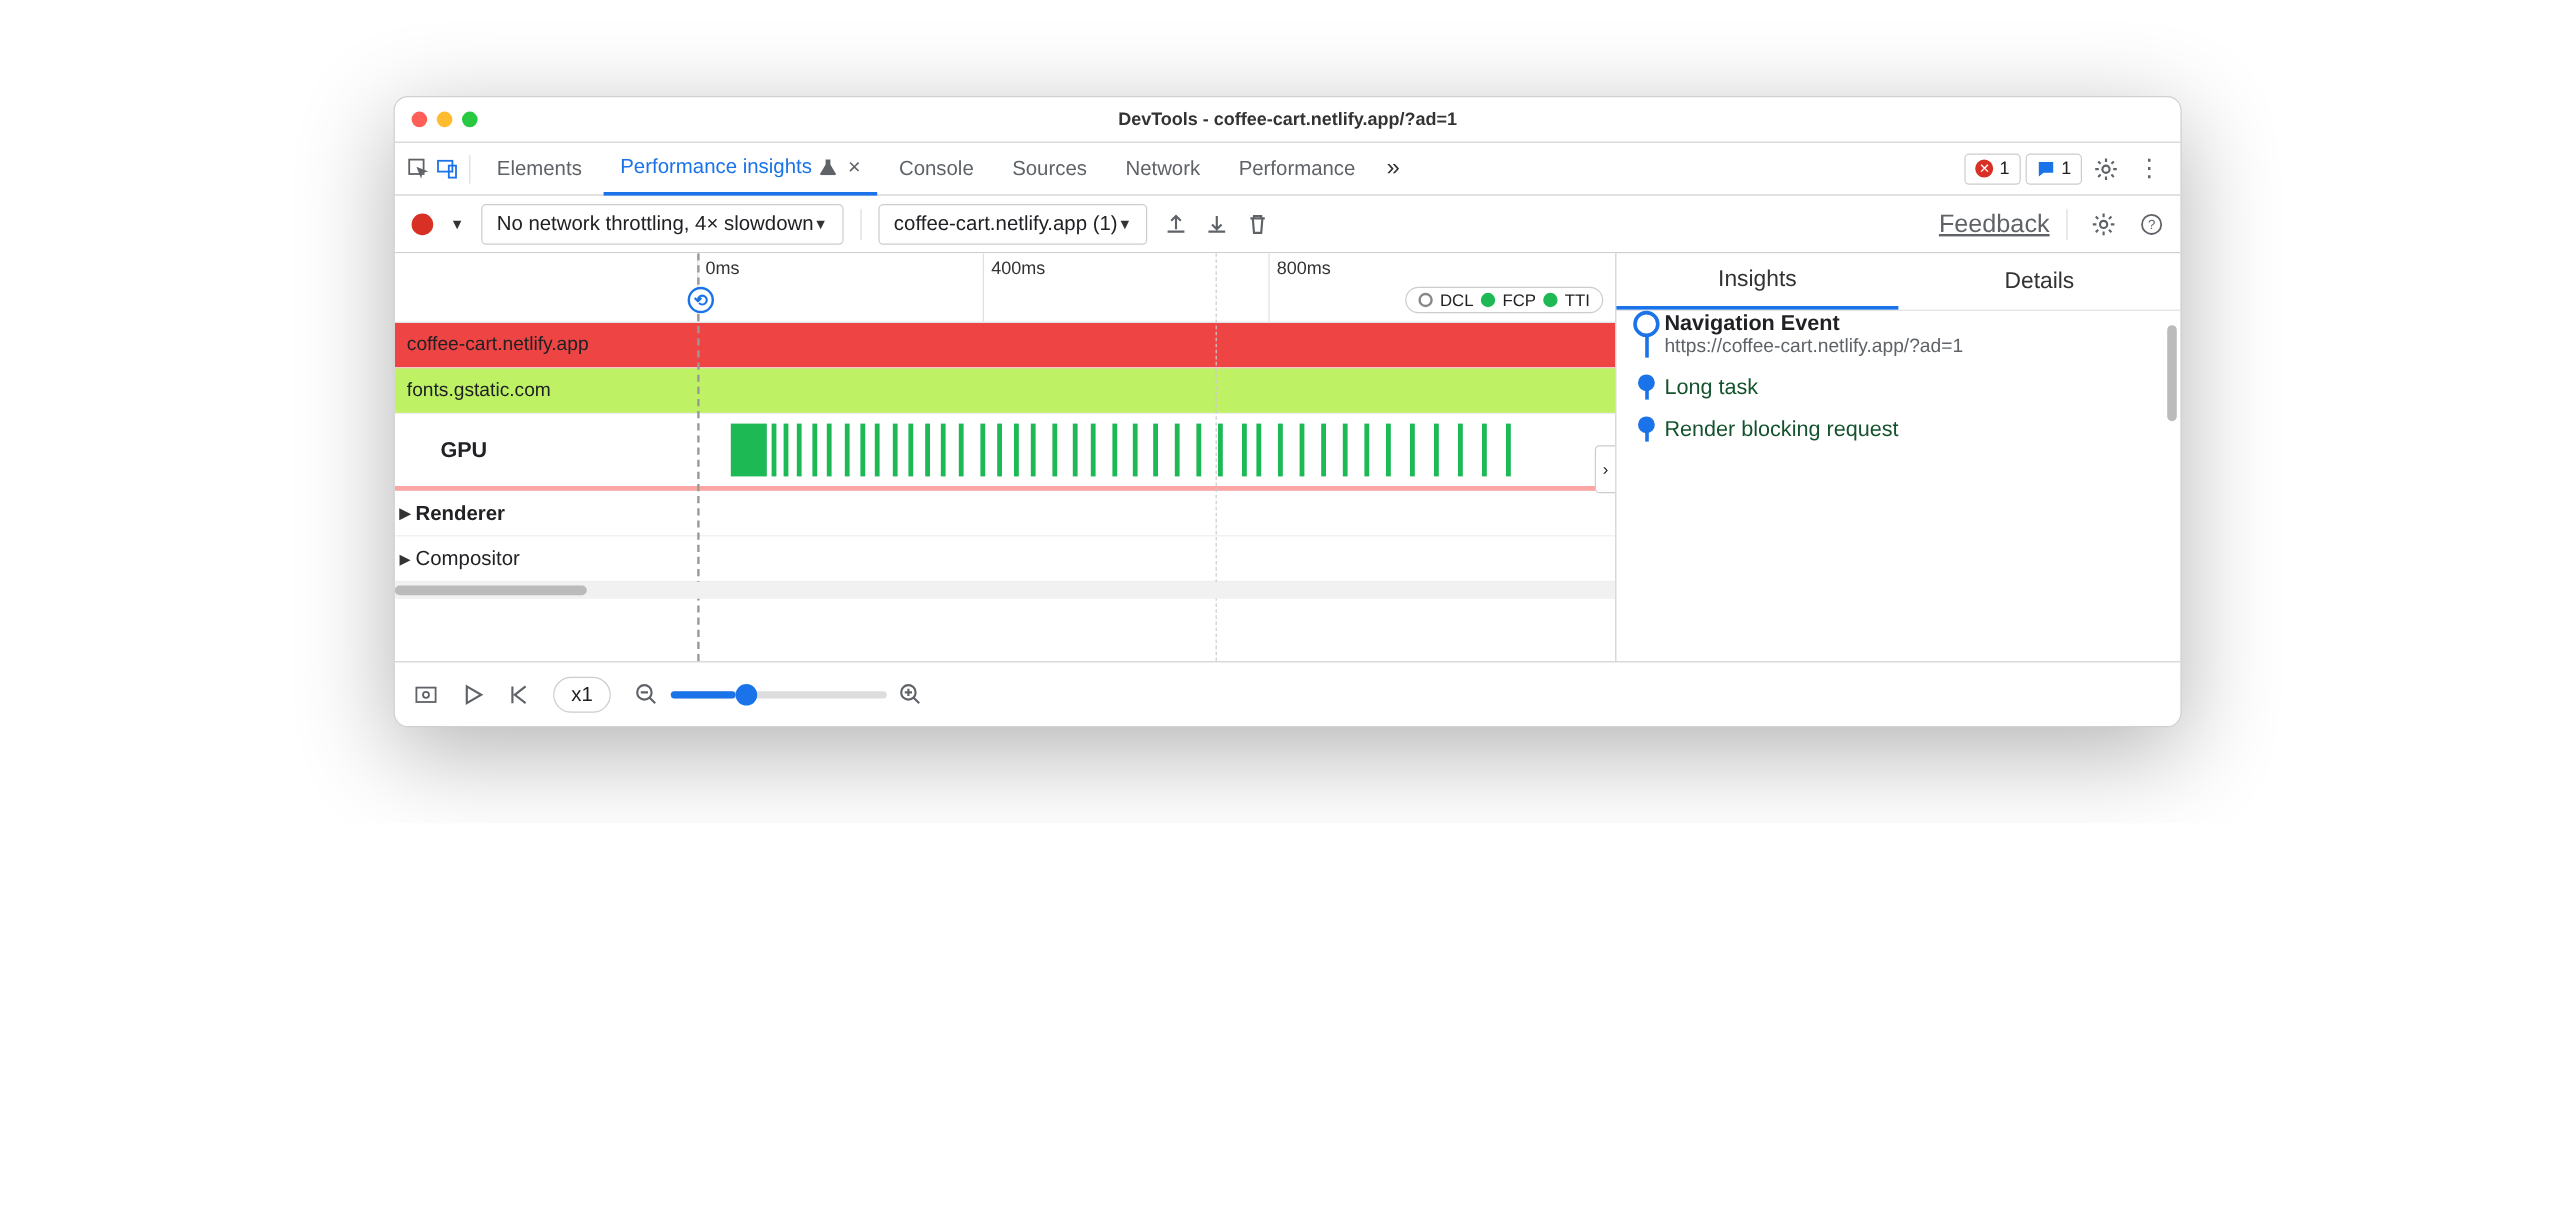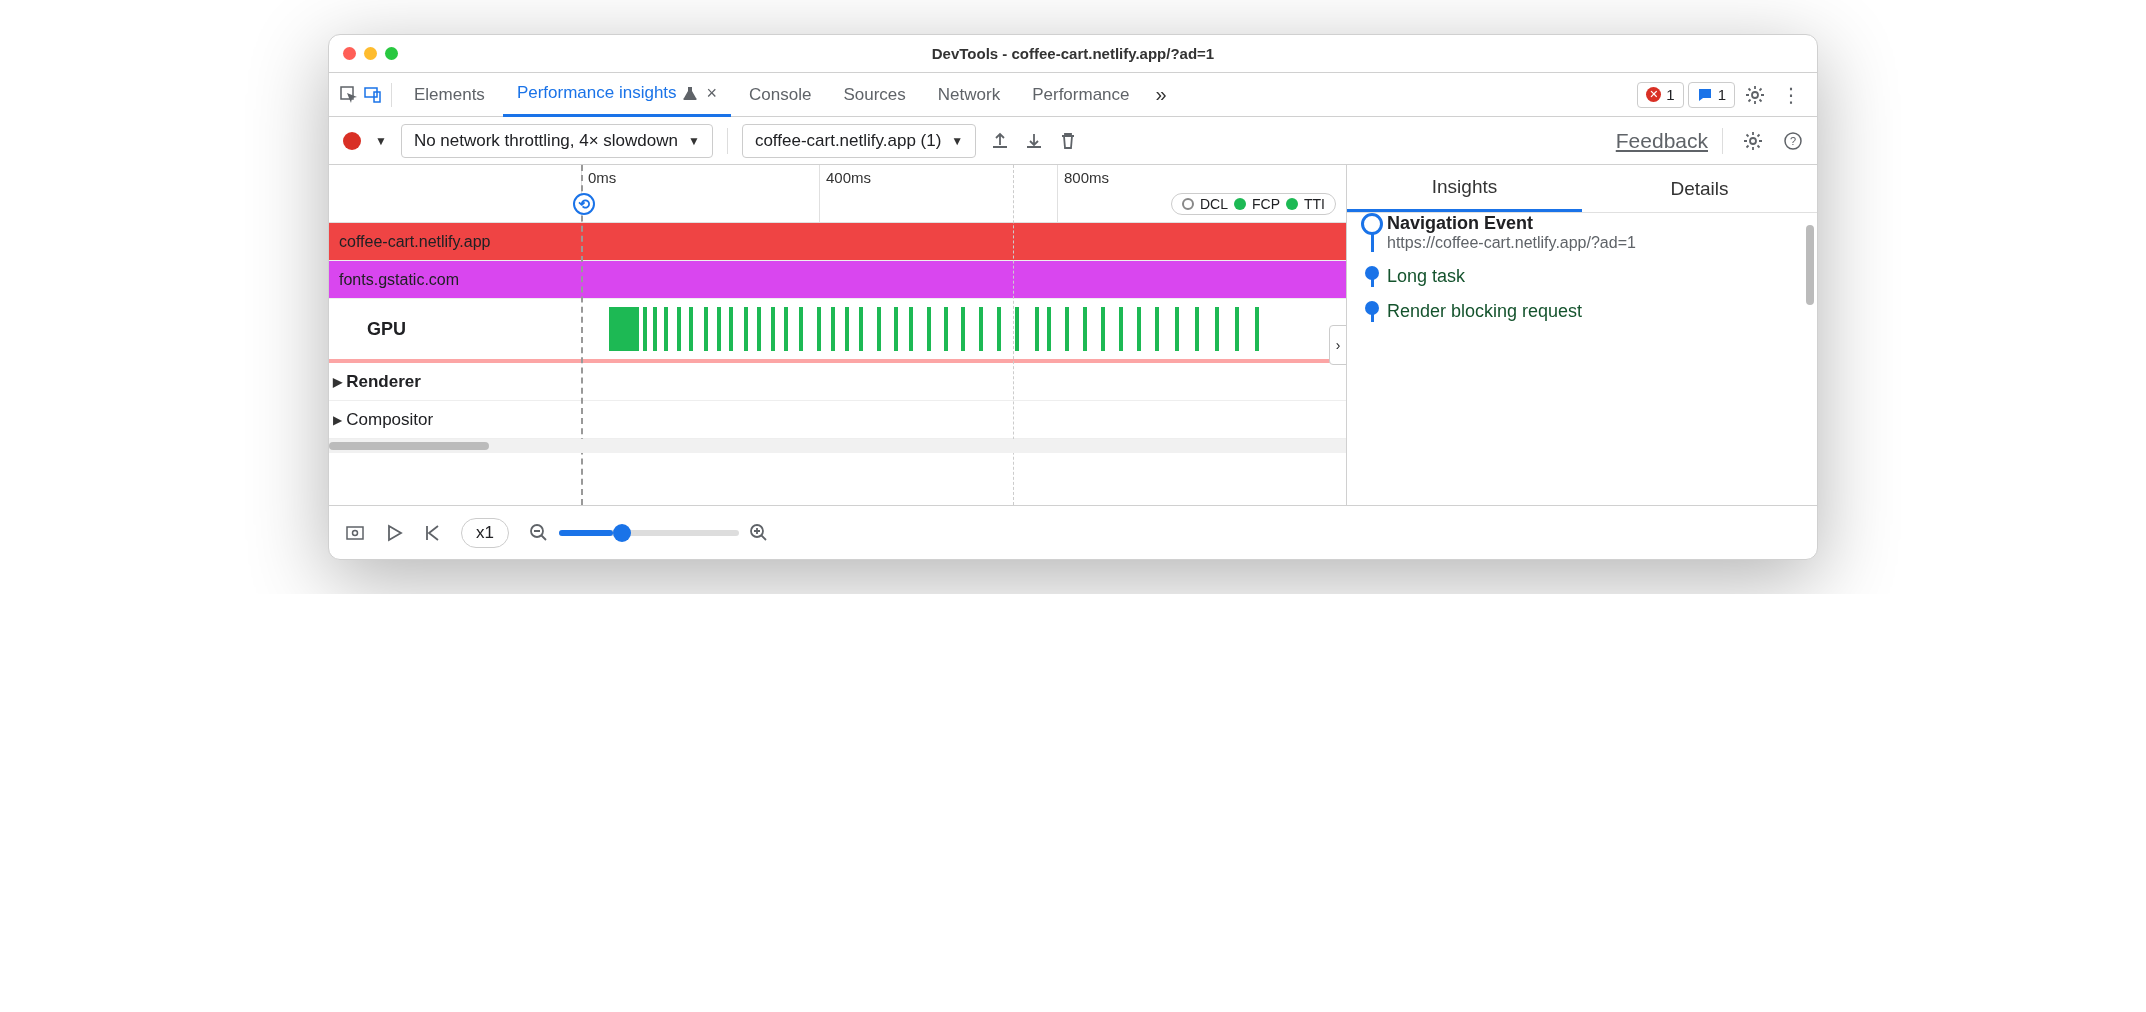--- a/index.html
+++ b/index.html
@@ -1,17 +1,17 @@
 <!DOCTYPE html>
 <html><head>
 <meta charset="utf-8">
 <style>
 * { box-sizing: border-box; margin: 0; padding: 0; }
 body { font-family: -apple-system, "Helvetica Neue", Arial, sans-serif; background: #fff; color: #202124; }
-.window { width: 1490px; margin: 34px auto; border-radius: 12px; box-shadow: 0 20px 80px rgba(0,0,0,0.3); overflow: hidden; background: #fff; border: 1px solid #d0d0d0; }
+.window { width: 1490px; margin: 80px auto; border-radius: 12px; box-shadow: 0 20px 80px rgba(0,0,0,0.3); overflow: hidden; background: #fff; border: 1px solid #d0d0d0; }
 .titlebar { height: 38px; display: flex; align-items: center; padding: 0 14px; border-bottom: 1px solid #d0d0d0; position: relative; }
 .traffic { display: flex; gap: 8px; }
 .traffic span { width: 13px; height: 13px; border-radius: 50%; display: block; }
 .traffic .red { background: #ff5f57; }
 .traffic .yellow { background: #febc2e; }
 .traffic .green { background: #28c840; }
 .titlebar .title { position: absolute; left: 50%; transform: translateX(-50%); font-weight: 600; font-size: 15px; color: #333; }
 .toolbar { height: 44px; display: flex; align-items: center; padding: 0 10px; border-bottom: 1px solid #d0d0d0; gap: 4px; }
 .toolbar .tab { padding: 0 14px; height: 44px; display: flex; align-items: center; font-size: 17px; color: #5f6368; gap: 6px; cursor: pointer; }
 .toolbar .tab.active { color: #1a73e8; border-bottom: 3px solid #1a73e8; }
@@ -19,35 +19,35 @@
 .x-close { font-size: 18px; color: #5f6368; margin-left: 4px; }
 .spacer { flex: 1; }
 .chevrons { font-size: 20px; color: #333; padding: 0 8px; }
 .pill { border: 1px solid #ccc; border-radius: 4px; padding: 2px 8px; display: flex; align-items: center; gap: 5px; font-size: 15px; height: 26px; }
 .err-badge .dot { background: #d93025; width: 15px; height: 15px; border-radius: 50%; display: inline-flex; align-items: center; justify-content: center; color: #fff; font-size: 11px; }
 .msg-badge svg { width: 16px; height: 16px; }
 .gear, .kebab { color: #5f6368; padding: 0 6px; font-size: 20px; }
 .subbar { height: 48px; display: flex; align-items: center; padding: 0 14px; gap: 14px; border-bottom: 1px solid #d0d0d0; }
 .rec { width: 18px; height: 18px; background: #d93025; border-radius: 50%; }
 .dd-icon { font-size: 12px; color: #333; }
-.select { border: 1px solid #ccc; border-radius: 4px; height: 34px; display: flex; align-items: center; padding: 0 12px; gap: 10px; font-size: 17px; text-align: center; }
+.select { border: 1px solid #ccc; border-radius: 4px; height: 34px; display: flex; align-items: center; padding: 0 12px; font-size: 17px; text-align: center; }
 .iconbtn { color: #5f6368; font-size: 20px; }
 .feedback { text-decoration: underline; color: #5f6368; font-size: 21px; }
 .content { display: flex; height: 340px; position: relative; }
 .left { flex: 1; position: relative; overflow: hidden; border-right: 1px solid #d0d0d0; }
 .ruler { height: 58px; border-bottom: 1px solid #e0e0e0; position: relative; background: #fff; }
 .ruler .tick { position: absolute; top: 0; height: 100%; border-left: 1px solid #e0e0e0; font-size: 15px; padding: 4px 6px; color: #333; }
 .markers { position: absolute; right: 10px; top: 28px; border: 1px solid #ccc; border-radius: 14px; padding: 2px 10px; display: flex; align-items: center; gap: 6px; font-size: 14px; background: #fff; }
 .mdot { width: 12px; height: 12px; border-radius: 50%; }
 .mdot.gray { border: 2px solid #888; background: #fff; }
 .mdot.green { background: #1db954; }
 .startline { position: absolute; left: 252px; top: 0; bottom: 0; border-left: 2px dashed #999; }
 .startcircle { position: absolute; left: 244px; top: 28px; width: 22px; height: 22px; border-radius: 50%; background: #fff; border: 2px solid #1a73e8; color: #1a73e8; display: flex; align-items: center; justify-content: center; font-weight: bold; font-size: 14px; }
 .dashline { position: absolute; left: 684px; top: 0; bottom: 0; border-left: 1px dashed #ccc; }
-.track { height: 38px; display: flex; align-items: center; padding-left: 10px; border-bottom: 1px solid #eee; font-size: 16px; background: #d946ef; }
+.track { height: 38px; display: flex; align-items: center; padding-left: 10px; border-bottom: 1px solid #eee; font-size: 16px; background: #bef264; }
 .track.white { background: #ef4444; }
 .gpu-row { height: 64px; display: flex; align-items: center; border-bottom: 4px solid #fca5a5; padding-left: 28px; }
 .gpu-row .label { width: 252px; padding-left: 10px; font-weight: 700; font-size: 18px; }
 .gpu-bars { flex: 1; height: 44px; position: relative; }
 .gpu-bars span { position: absolute; top: 0; bottom: 0; background: #1db954; }
 .section-row { height: 38px; display: flex; align-items: center; padding-left: 4px; border-bottom: 1px solid #eee; font-size: 17px; gap: 4px; }
 .section-row.bold { font-weight: 700; }
 .tri { font-size: 12px; color: #333; }
 .hscroll-fake { height: 14px; background: #f1f1f1; position: relative; }
 .hscroll-fake .thumb { position: absolute; left: 0; top: 3px; width: 160px; height: 8px; background: #bbb; border-radius: 4px; }

